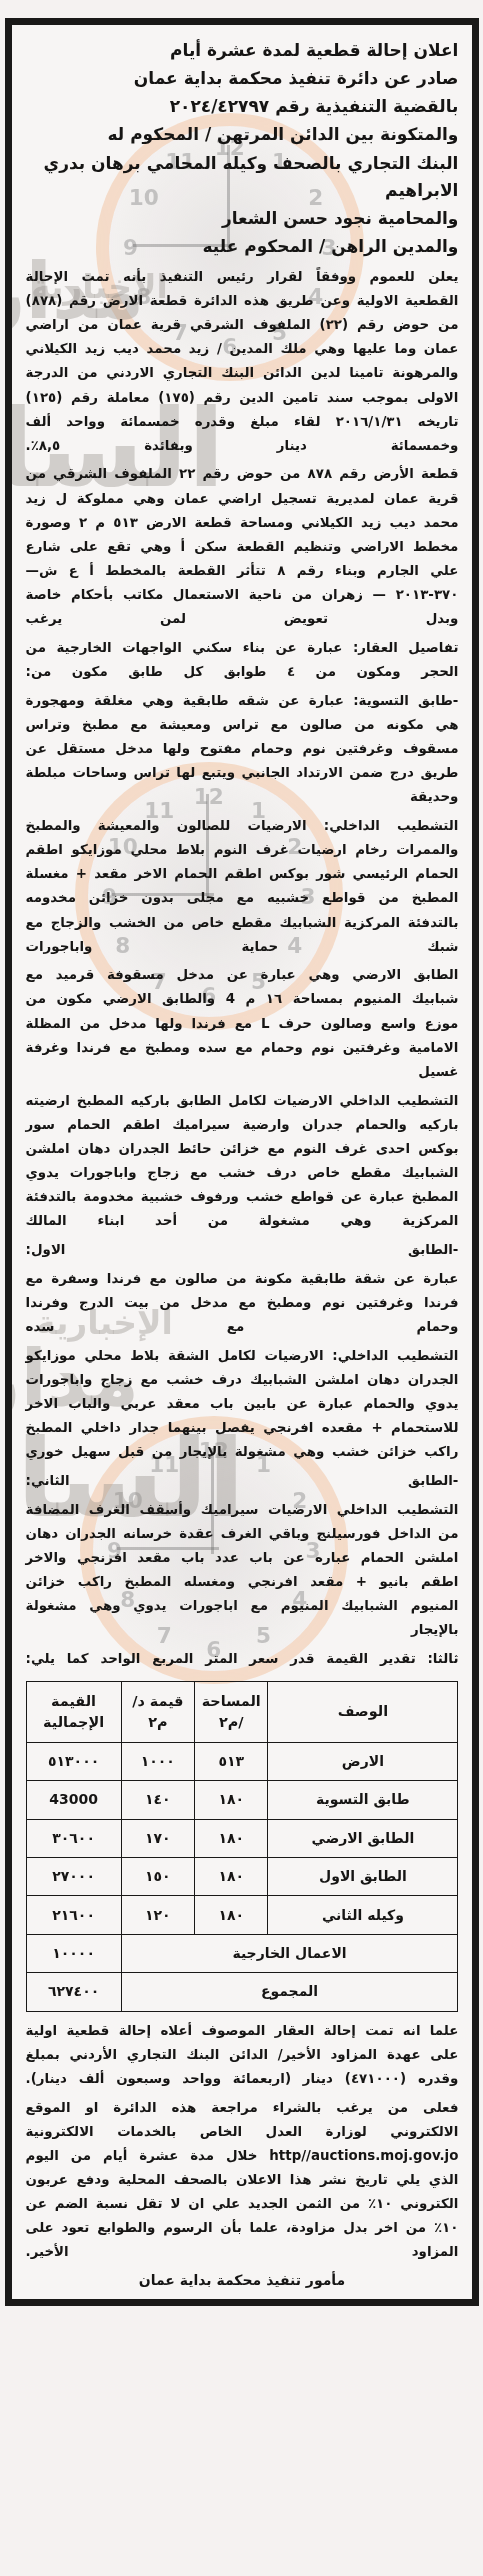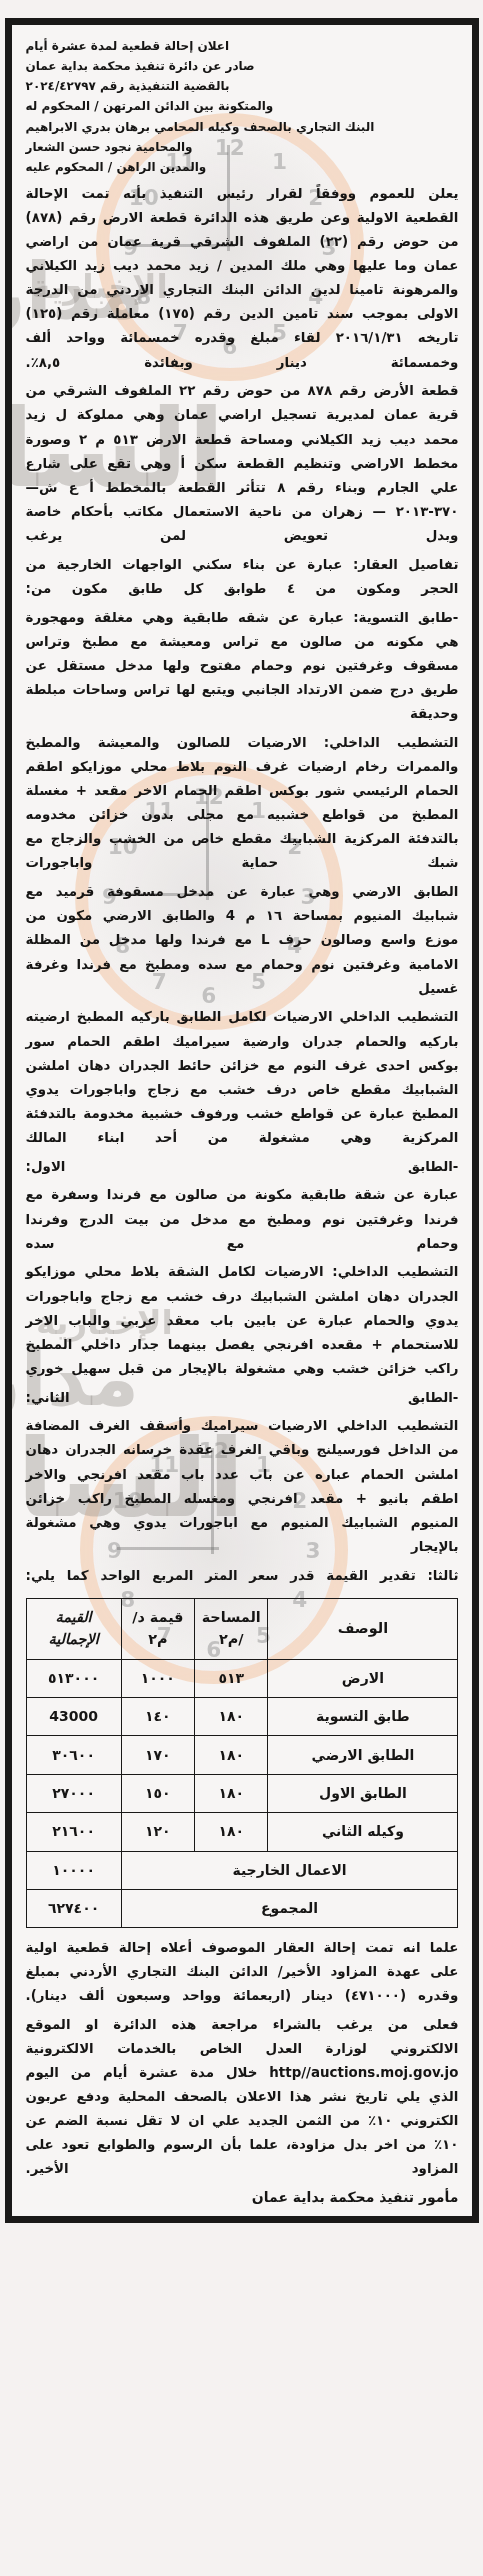--- a/index.html
+++ b/index.html
@@ -15,56 +15,56 @@
     margin:0 5.2px;
     border:7.2px solid #1a1918;
     padding:11.3px 13.4px;
     box-sizing:border-box;
     overflow:hidden;
     background:rgba(255,255,255,0.25);
   }
   #ad1{margin-top:17.5px;min-height:1918px;}
   .content{position:relative;z-index:2;}
   .hdr{
-    text-align:left;
-    font-size:12px;
+    text-align:right;
+    font-size:17px;
     line-height:1.6;
     margin:1px 0;
   }
   .para{
     font-size:13.4px;
     line-height:1.8;
     text-align:justify;
     text-align-last:justify;
     margin:4.6px 0;
     word-spacing:1.5px;
   }
   .sig{
     font-size:14px;
-    text-align:right;
+    text-align:center;
     margin-top:7.2px;
   }
   table.val-table{
     width:100%;
     border-collapse:collapse;
     margin:10.3px 0 7.2px 0;
     font-size:14px;
     background:transparent;
   }
   table.val-table th, table.val-table td{
     border:1.5px solid #1a1918;
     text-align:center;
     padding:8.2px 3.1px;
     line-height:1.5;
   }
   table.val-table th{font-size:14.4px;}
   .col-desc{width:44%;}
   .col-area{width:17%;}
   .col-rate{width:17%;}
-  .col-total{width:22%;font-style:italic;}
+  .col-total{width:22%;}
   
   .clock{
     position:absolute;
     width:242px;height:242px;
     border-radius:50%;
     border:13.4px solid rgba(246,198,162,0.5);
     background:radial-gradient(circle, rgba(215,212,211,0.5) 0%, rgba(236,233,232,0.25) 75%);
     z-index:0;
   }
   .clock::before{

